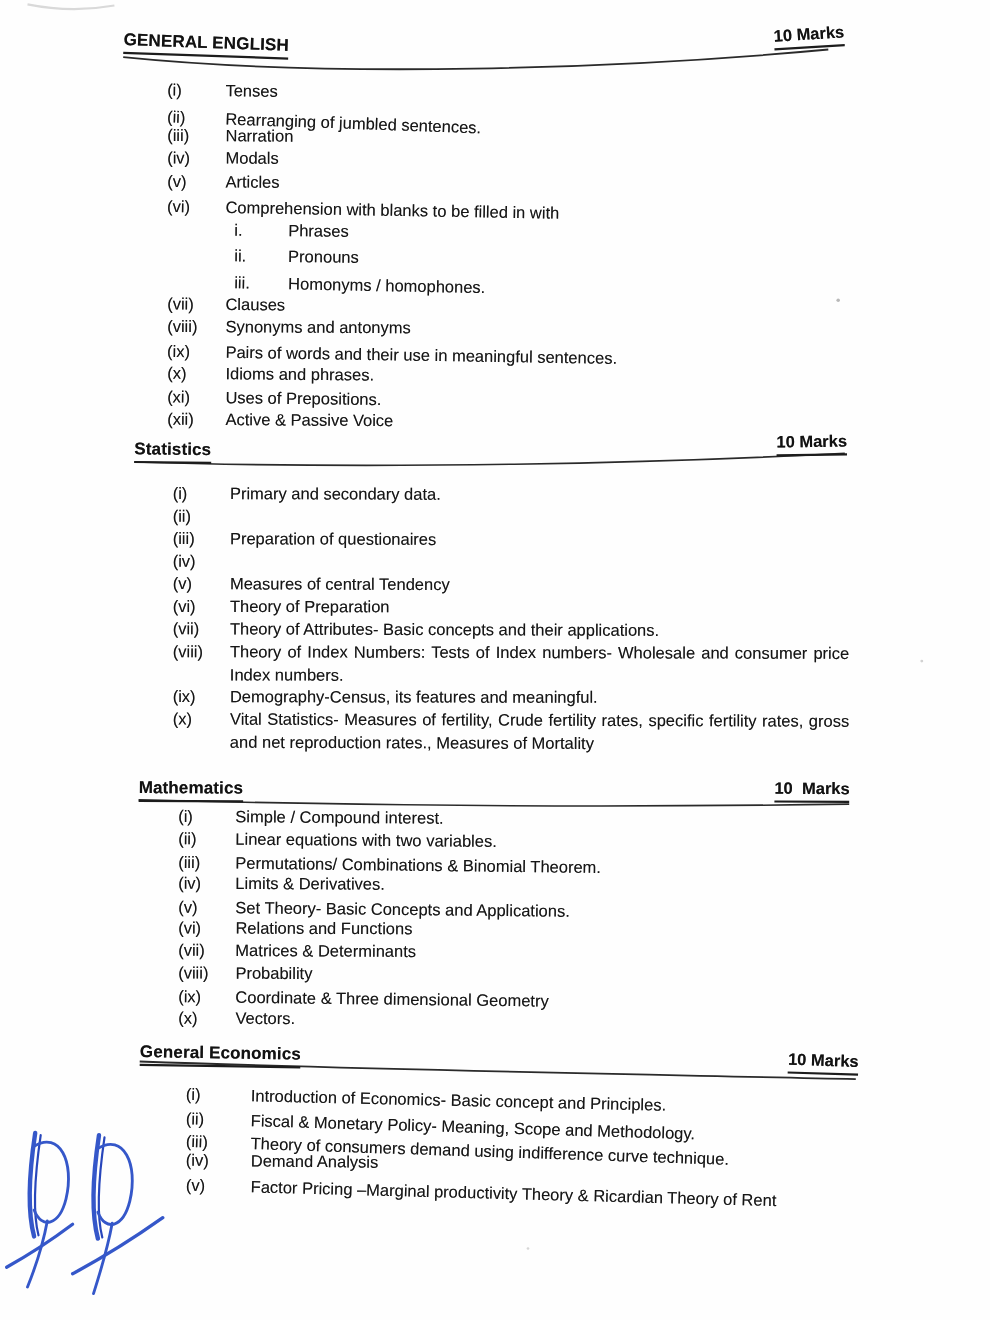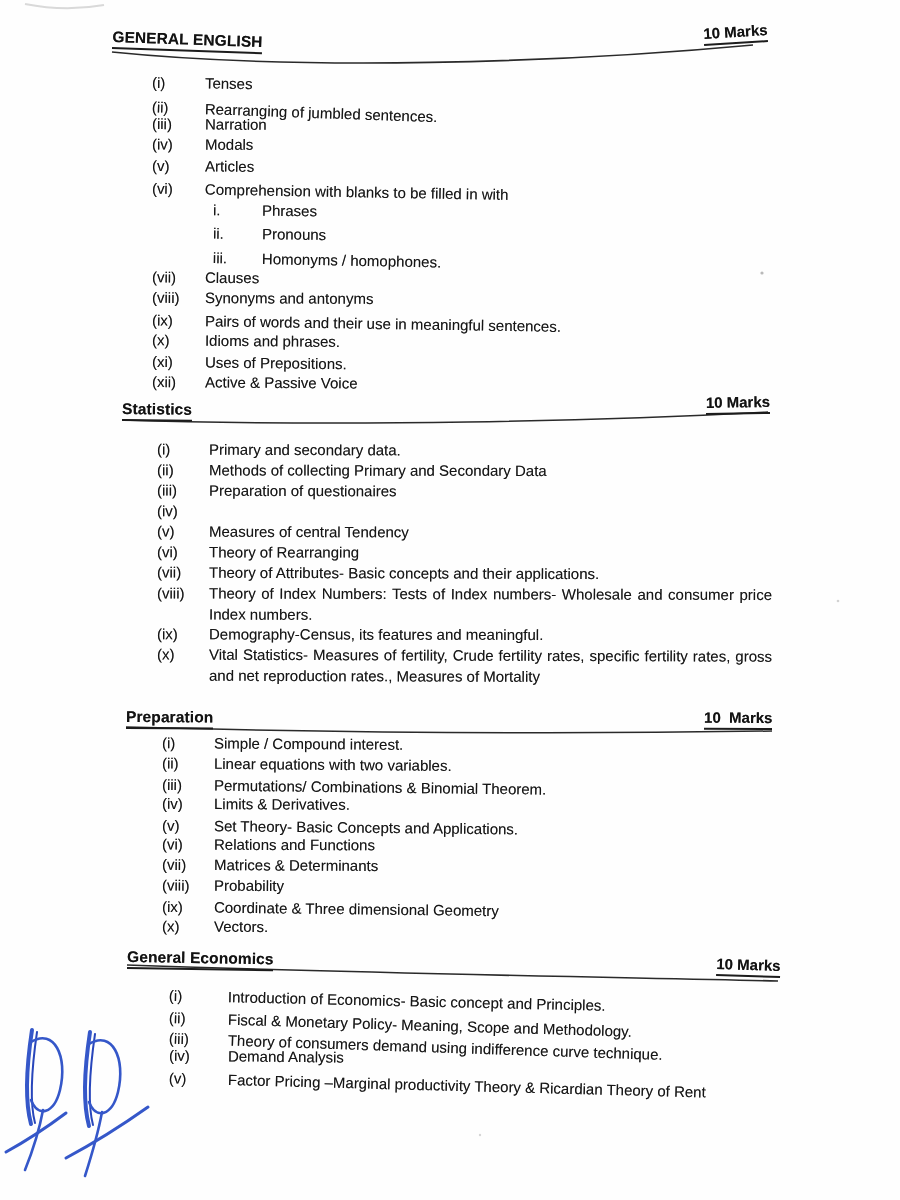--- a/index.html
+++ b/index.html
@@ -118,55 +118,54 @@
       </div>
       <span class="sec-title" style="left: 122px; top: 399px; transform: rotate(0.6deg);">Statistics</span>
       <span class="marks" style="right: 130px; top: 393px; transform: rotate(-0.8deg);">10 Marks</span>
       <div class="items" style="top: 439px;">
         <div class="row" style="padding-left: 157px; line-height: 20.5px; transform: rotate(0.2deg);">
           <span class="marker" style="width: 52px;">(i)</span>
           <span class="txt" style="width: 563px;">Primary and secondary data.</span>
         </div>
         <div class="row" style="padding-left: 157px; line-height: 20.5px; transform: rotate(0.1deg);">
           <span class="marker" style="width: 52px;">(ii)</span>
-          <span class="txt" style="width: 563px;">Methods of collecting Primary and Secondary Data</span>
         </div>
         <div class="row" style="padding-left: 157px; line-height: 20.5px; transform: rotate(0.2deg);">
           <span class="marker" style="width: 52px;">(iii)</span>
           <span class="txt" style="width: 563px;">Preparation of questionaires</span>
         </div>
         <div class="row" style="padding-left: 157px; line-height: 20.5px; transform: rotate(0.1deg);">
           <span class="marker" style="width: 52px;">(iv)</span>
         </div>
         <div class="row" style="padding-left: 157px; line-height: 20.5px; transform: rotate(0.2deg);">
           <span class="marker" style="width: 52px;">(v)</span>
           <span class="txt" style="width: 563px;">Measures of central Tendency</span>
         </div>
         <div class="row" style="padding-left: 157px; line-height: 20.5px; transform: rotate(0.1deg);">
           <span class="marker" style="width: 52px;">(vi)</span>
-          <span class="txt" style="width: 563px;">Theory of Rearranging</span>
+          <span class="txt" style="width: 563px;">Theory of Preparation</span>
         </div>
         <div class="row" style="padding-left: 157px; line-height: 20.5px; transform: rotate(0.2deg);">
           <span class="marker" style="width: 52px;">(vii)</span>
           <span class="txt" style="width: 563px;">Theory of Attributes- Basic concepts and their applications.</span>
         </div>
         <div class="row" style="padding-left: 157px; line-height: 20.5px; transform: rotate(0.15deg);">
           <span class="marker" style="width: 52px;">(viii)</span>
           <span class="txt" style="width: 563px;">Theory of Index Numbers: Tests of Index numbers- Wholesale and consumer price Index numbers.</span>
         </div>
         <div class="row" style="padding-left: 157px; line-height: 20.5px; transform: rotate(0.1deg);">
           <span class="marker" style="width: 52px;">(ix)</span>
           <span class="txt" style="width: 563px;">Demography-Census, its features and meaningful.</span>
         </div>
         <div class="row" style="padding-left: 157px; line-height: 20.5px; transform: rotate(0.2deg);">
           <span class="marker" style="width: 52px;">(x)</span>
           <span class="txt" style="width: 563px;">Vital Statistics- Measures of fertility, Crude fertility rates, specific fertility rates, gross and net reproduction rates., Measures of Mortality</span>
         </div>
       </div>
-      <span class="sec-title" style="left: 126px; top: 707px; transform: rotate(0.3deg);">Preparation</span>
+      <span class="sec-title" style="left: 126px; top: 707px; transform: rotate(0.3deg);">Mathematics</span>
       <span class="marks" style="right: 128px; top: 709px; transform: rotate(0.3deg);">10  Marks</span>
       <div class="items" style="top: 732px;">
         <div class="row" style="padding-left: 162px; line-height: 20.4px; transform: rotate(0.4deg);">
           <span class="marker" style="width: 52px;">(i)</span>
           <span class="txt" style="width: 561px;">Simple / Compound interest.</span>
         </div>
         <div class="row" style="padding-left: 162px; line-height: 20.4px; transform: rotate(0.5deg);">
           <span class="marker" style="width: 52px;">(ii)</span>
           <span class="txt" style="width: 561px;">Linear equations with two variables.</span>
         </div>

